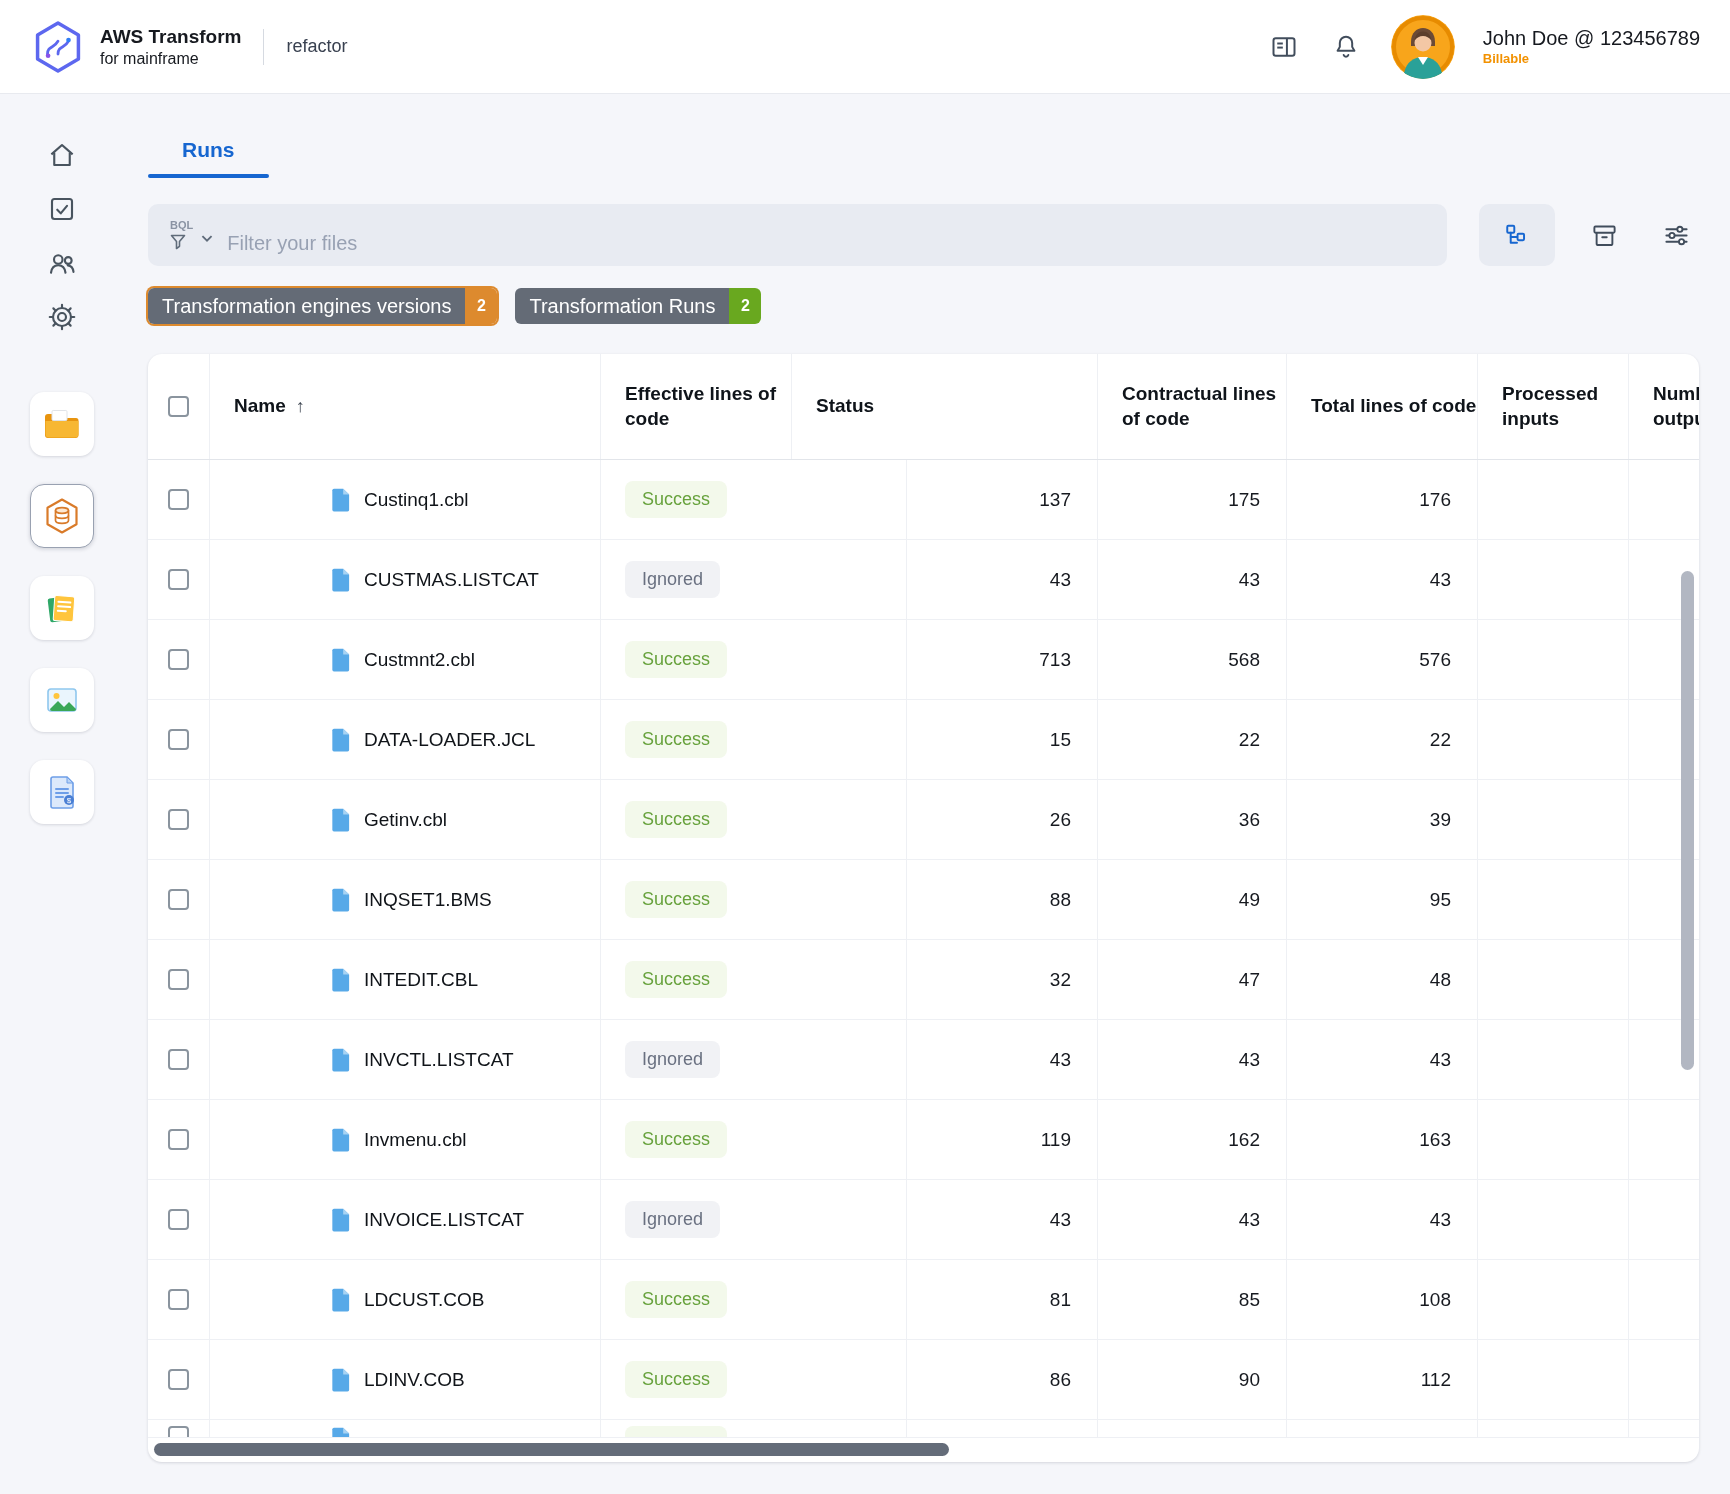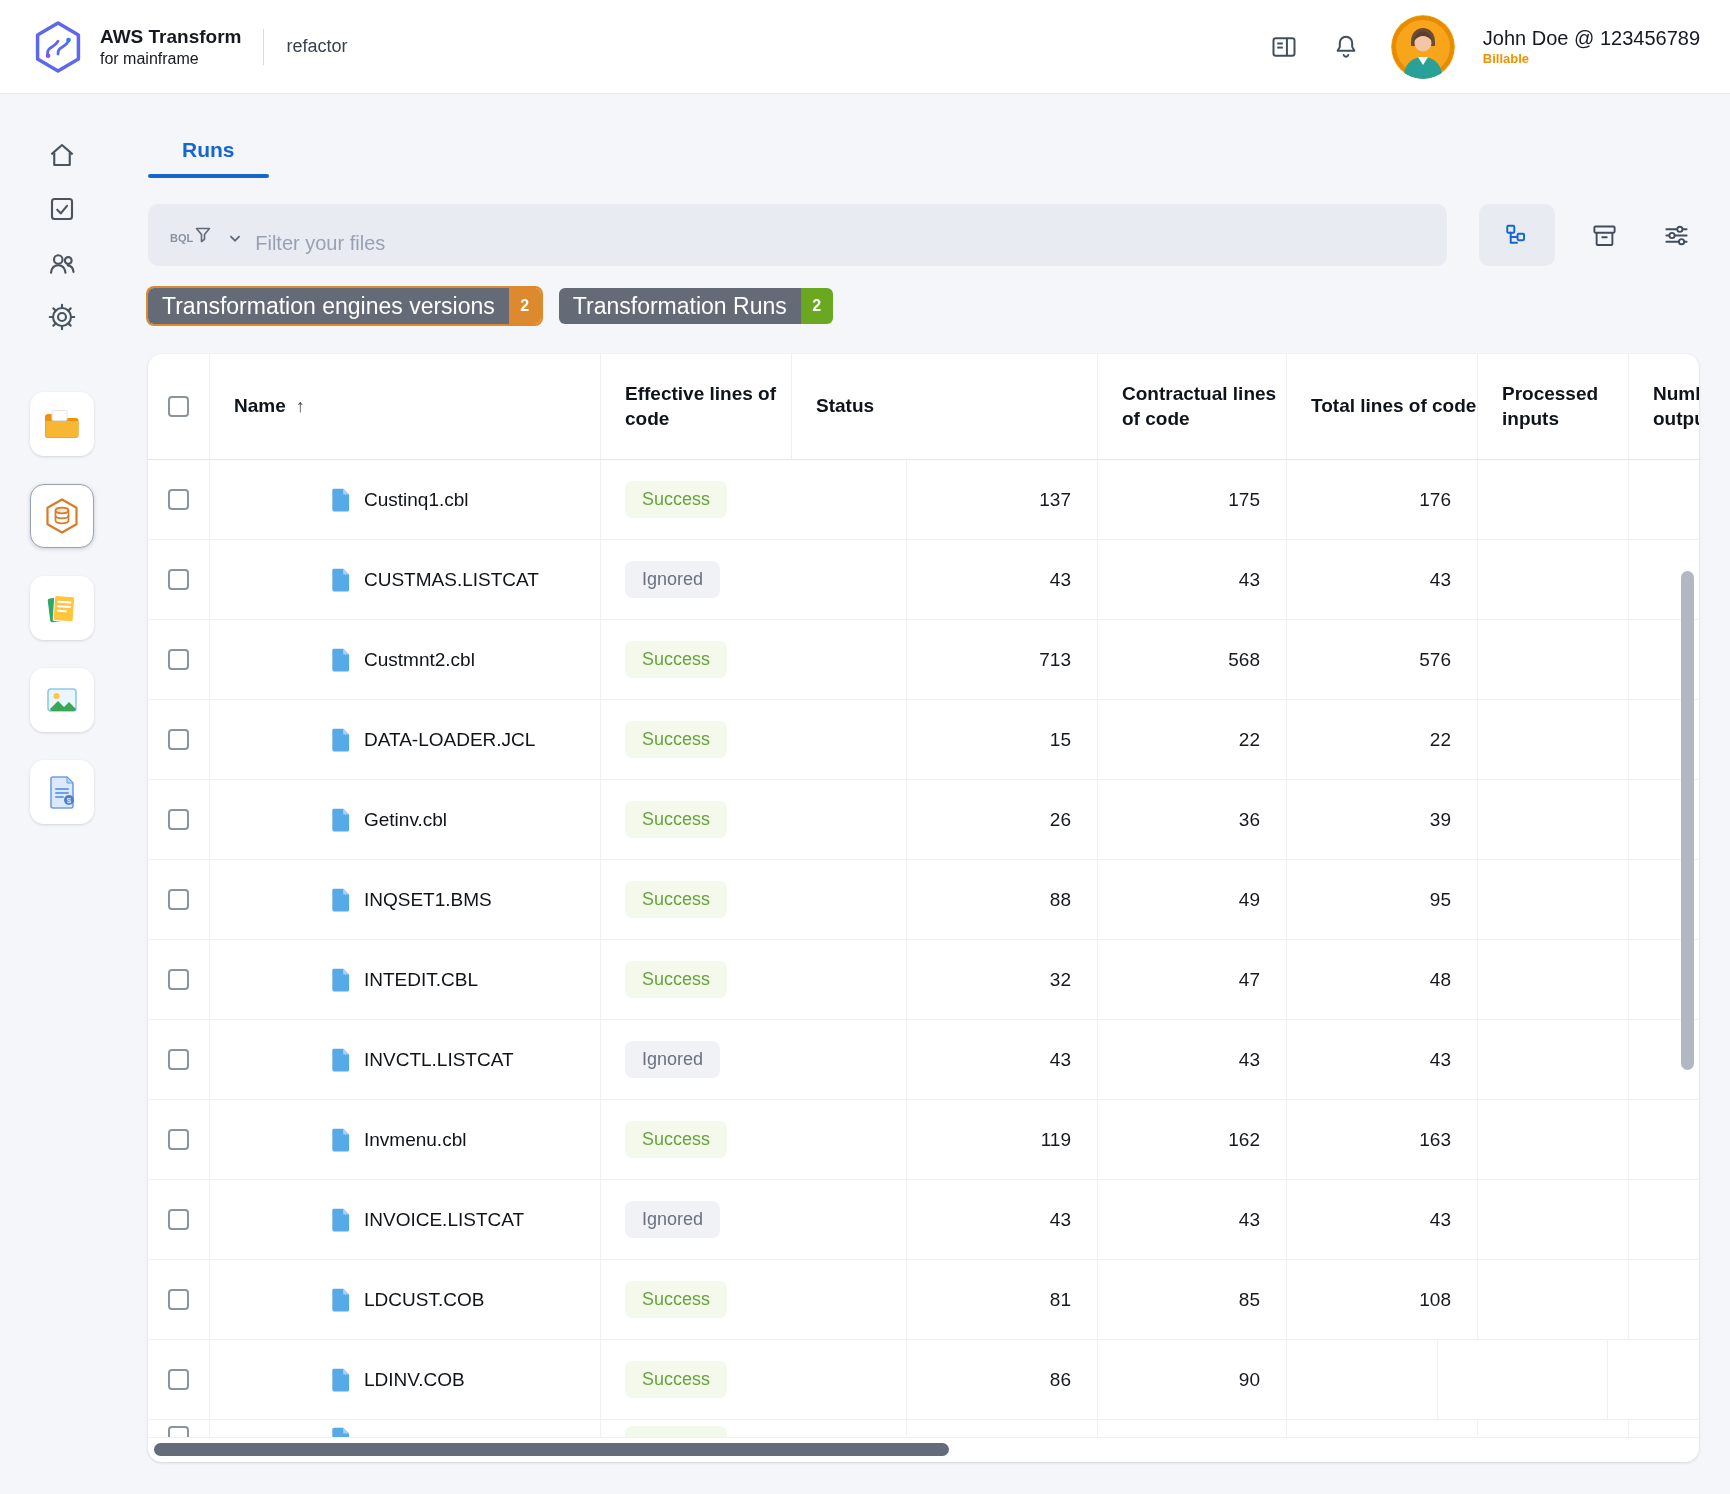--- a/index.html
+++ b/index.html
@@ -45,35 +45,35 @@
     display:inline-block; position:relative; font-size:21px; font-weight:700;
     color:#1666d0; padding:0 34px 16px; cursor:pointer;
   }
   .tab::after { content:""; position:absolute; left:0; right:0; bottom:0; height:4px; border-radius:2px; background:#1666d0; }
 
   .filter-row { margin-top:26px; display:flex; align-items:center; }
   .filter-input {
     flex:1; height:62px; background:#e8ebf2; border-radius:10px;
     display:flex; align-items:center; padding:0 20px; margin-right:32px; cursor:text;
   }
-  .funnel-wrap { display:flex; flex-direction:row; align-items:flex-end; margin-right:16px; }
+  .funnel-wrap { display:flex; flex-direction:column; align-items:flex-start; margin-right:8px; }
   .bql-label { font-size:11px; color:#8a93a3; font-weight:700; margin-left:2px; margin-bottom:1px; }
   .chev { margin:8px 14px 0 0; }
   .filter-placeholder-input {
     flex:1; border:none; outline:none; background:transparent;
     font-family:"Liberation Sans",sans-serif; font-size:20px; color:#3c4450; margin-top:16px;
   }
   .filter-placeholder-input::placeholder { color:#98a1b3; opacity:1; }
   .filter-actions { display:flex; align-items:center; gap:26px; }
   .btn-tree { width:76px; height:62px; background:#e8ebf2; border:none; border-radius:10px; display:grid; place-items:center; cursor:pointer; }
   .btn-plain { width:46px; height:46px; background:none; border:none; display:grid; place-items:center; cursor:pointer; }
 
   .chips-row { margin-top:22px; display:flex; gap:18px; }
   .chip { display:flex; height:36px; border-radius:6px; overflow:hidden; cursor:pointer; }
-  .chip-label { background:#646b76; color:#fff; font-size:23px; display:flex; align-items:center; padding:0 14px; }
+  .chip-label { background:#646b76; color:#fff; font-size:20px; display:flex; align-items:center; padding:0 14px; }
   .chip-count { min-width:32px; color:#fff; font-size:16px; font-weight:700; display:grid; place-items:center; }
 
   
   .table-card {
     margin-top:30px; background:#fff; border-radius:14px;
     box-shadow:0 1px 3px rgba(15,23,42,.14); height:1108px; position:relative; overflow:hidden;
   }
   .tgrid { width:1651px; }
   .thead { display:flex; height:106px; border-bottom:1px solid #e2e5ea; }
   .cell { display:flex; align-items:center; border-right:1px solid #eef0f4; padding-left:24px; }
@@ -600,20 +600,21 @@
           <path d="M12 1.5 17.5 7H12z" fill="#a8d3f3"></path>
         </svg>
       </span>
       <span class="fname">LDINV.COB</span>
     </div>
     <div class="cell col-status">
       <span class="badge b-success">Success</span>
     </div>
     <div class="cell num col-eff">86</div>
     <div class="cell num col-con">90</div>
+    <div class="cell num col-total">112</div>
     <div class="cell num col-proc"></div>
     <div class="cell num col-out"></div>
   </div>
 
   <div class="trow partial">
     <div class="cell col-check">
       <span class="checkbox"></span>
     </div>
     <div class="cell col-name">
       <span class="file-ic">

